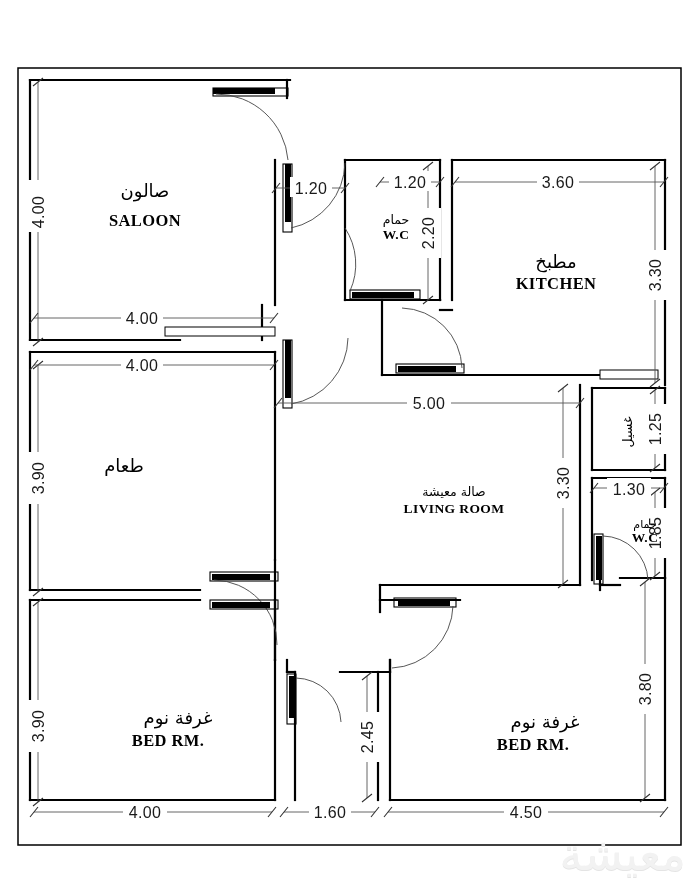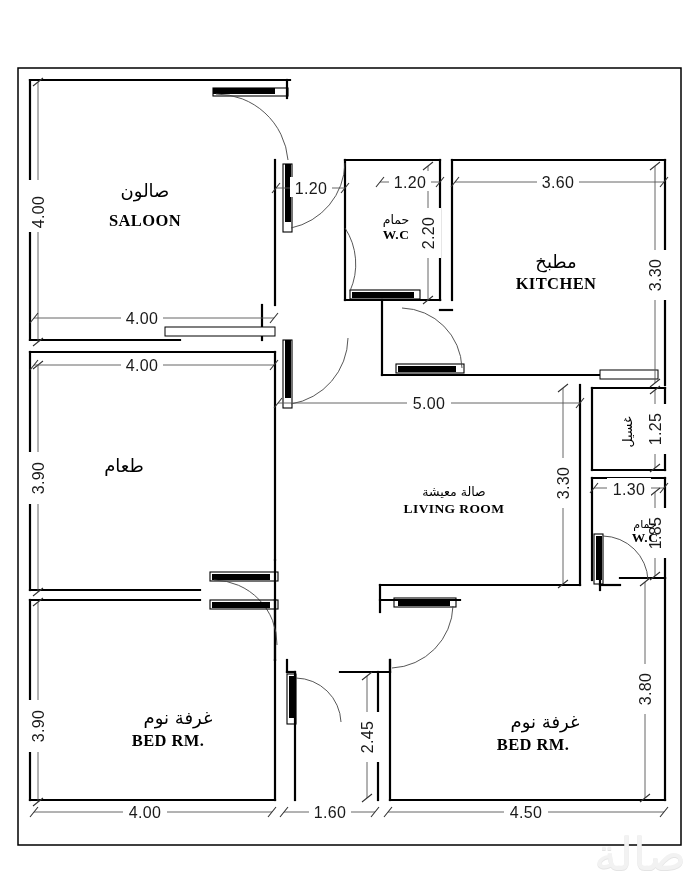--- a/index.html
+++ b/index.html
@@ -362,15 +362,15 @@
 
       <text class="room-ar" x="178" y="724" text-anchor="middle">غرفة نوم</text>
       <text class="room-en" x="168" y="746" text-anchor="middle">BED RM.</text>
 
       <text class="room-ar" x="545" y="728" text-anchor="middle">غرفة نوم</text>
       <text class="room-en" x="533" y="750" text-anchor="middle">BED RM.</text>
     </g>
 
   </svg>
 
-  <div class="watermark">صالة</div>
+  <div class="watermark">معيشة</div>
 
 </div>
 
 </body></html>

